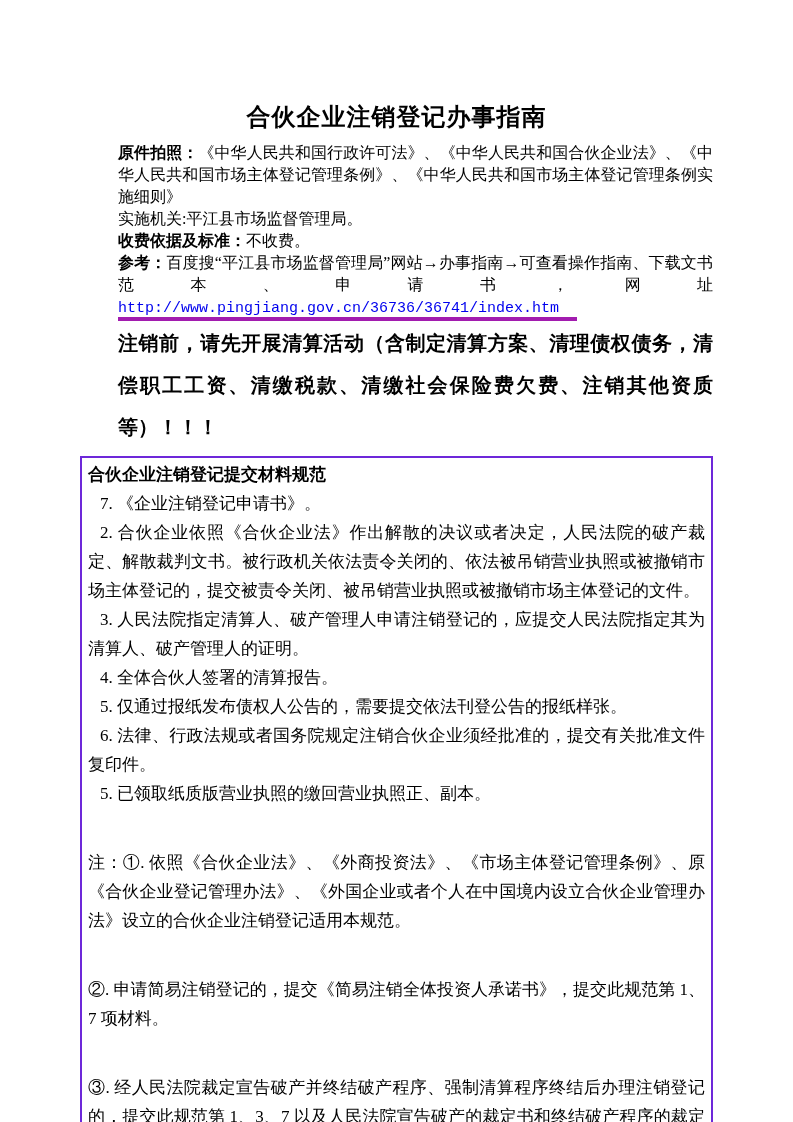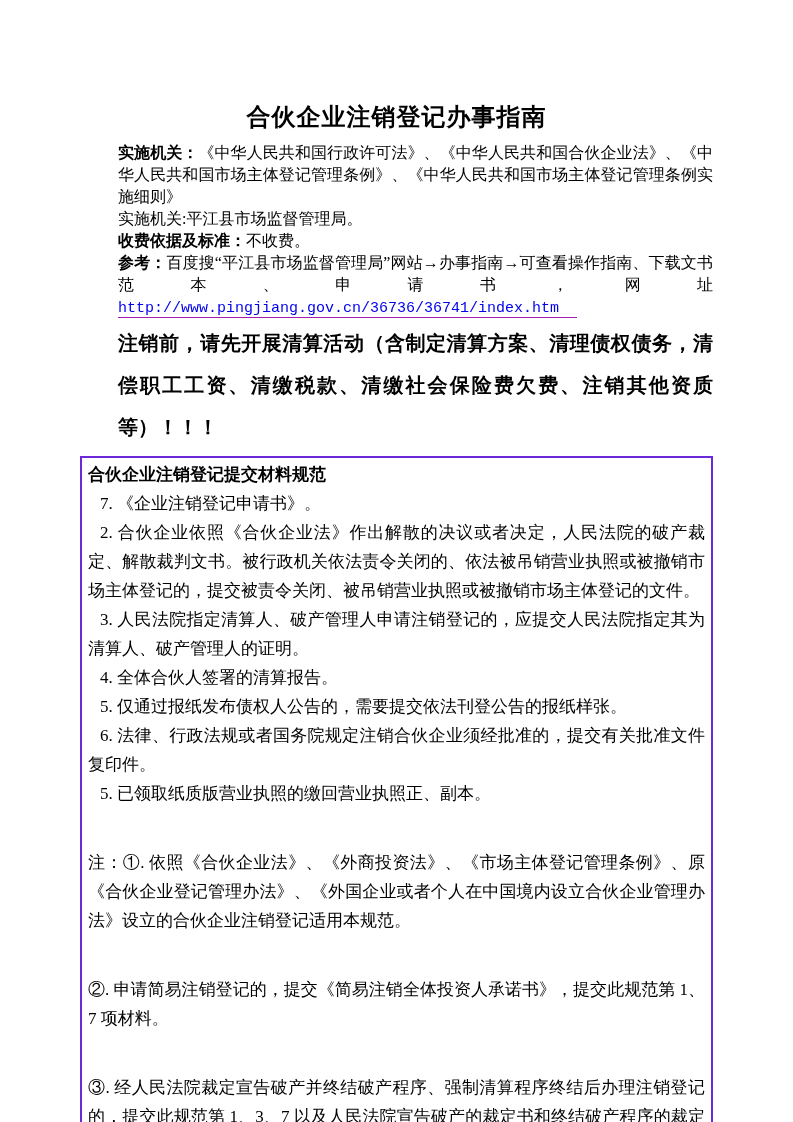--- a/index.html
+++ b/index.html
@@ -32,21 +32,21 @@
     text-align: justify;
   }
   .intro p { margin: 0; }
   .label {
     font-family: "Liberation Sans", sans-serif;
     font-weight: bold;
   }
   .link {
     color: #0000EE;
     text-decoration: none;
-    border-bottom: 1px solid #a21caf;
+    border-bottom: 4px solid #a21caf;
     padding-right: 18px;
     font-family: "Liberation Mono", monospace;
     font-size: 15px;
   }
   .warning {
     margin: 2px 0 8px 38px;
     font-family: "Liberation Sans", sans-serif;
     font-size: 20px;
     line-height: 42px;
     font-weight: bold;
@@ -85,21 +85,21 @@
   }
 </style>
 </head>
 <body>
 
 <div class="page">
 
   <h1 class="title">合伙企业注销登记办事指南</h1>
 
   <div class="intro">
-    <p><span class="label">实施机关：</span><span>《中华人民共和国行政许可法》、《中华人民共和国合伙企业法》、《中华人民共和国市场主体登记管理条例》、《中华人民共和国市场主体登记管理条例实施细则》</span></p>
+    <p><span class="label">原件拍照：</span><span>《中华人民共和国行政许可法》、《中华人民共和国合伙企业法》、《中华人民共和国市场主体登记管理条例》、《中华人民共和国市场主体登记管理条例实施细则》</span></p>
     <p>实施机关:平江县市场监督管理局。</p>
     <p><span class="label">收费依据及标准：</span><span>不收费。</span></p>
     <p><span class="label">参考：</span><span>百度搜“平江县市场监督管理局”网站→办事指南→可查看操作指南、下载文书范本、申请书，网址 </span><a class="link" href="#">http://www.pingjiang.gov.cn/36736/36741/index.htm</a></p>
   </div>
 
   <p class="warning">注销前，请先开展清算活动（含制定清算方案、清理债权债务，清偿职工工资、清缴税款、清缴社会保险费欠费、注销其他资质等）！！！</p>
 
   <div class="materials-box">
     <p class="box-header">合伙企业注销登记提交材料规范</p>
     <p class="item">7. 《企业注销登记申请书》。</p>

